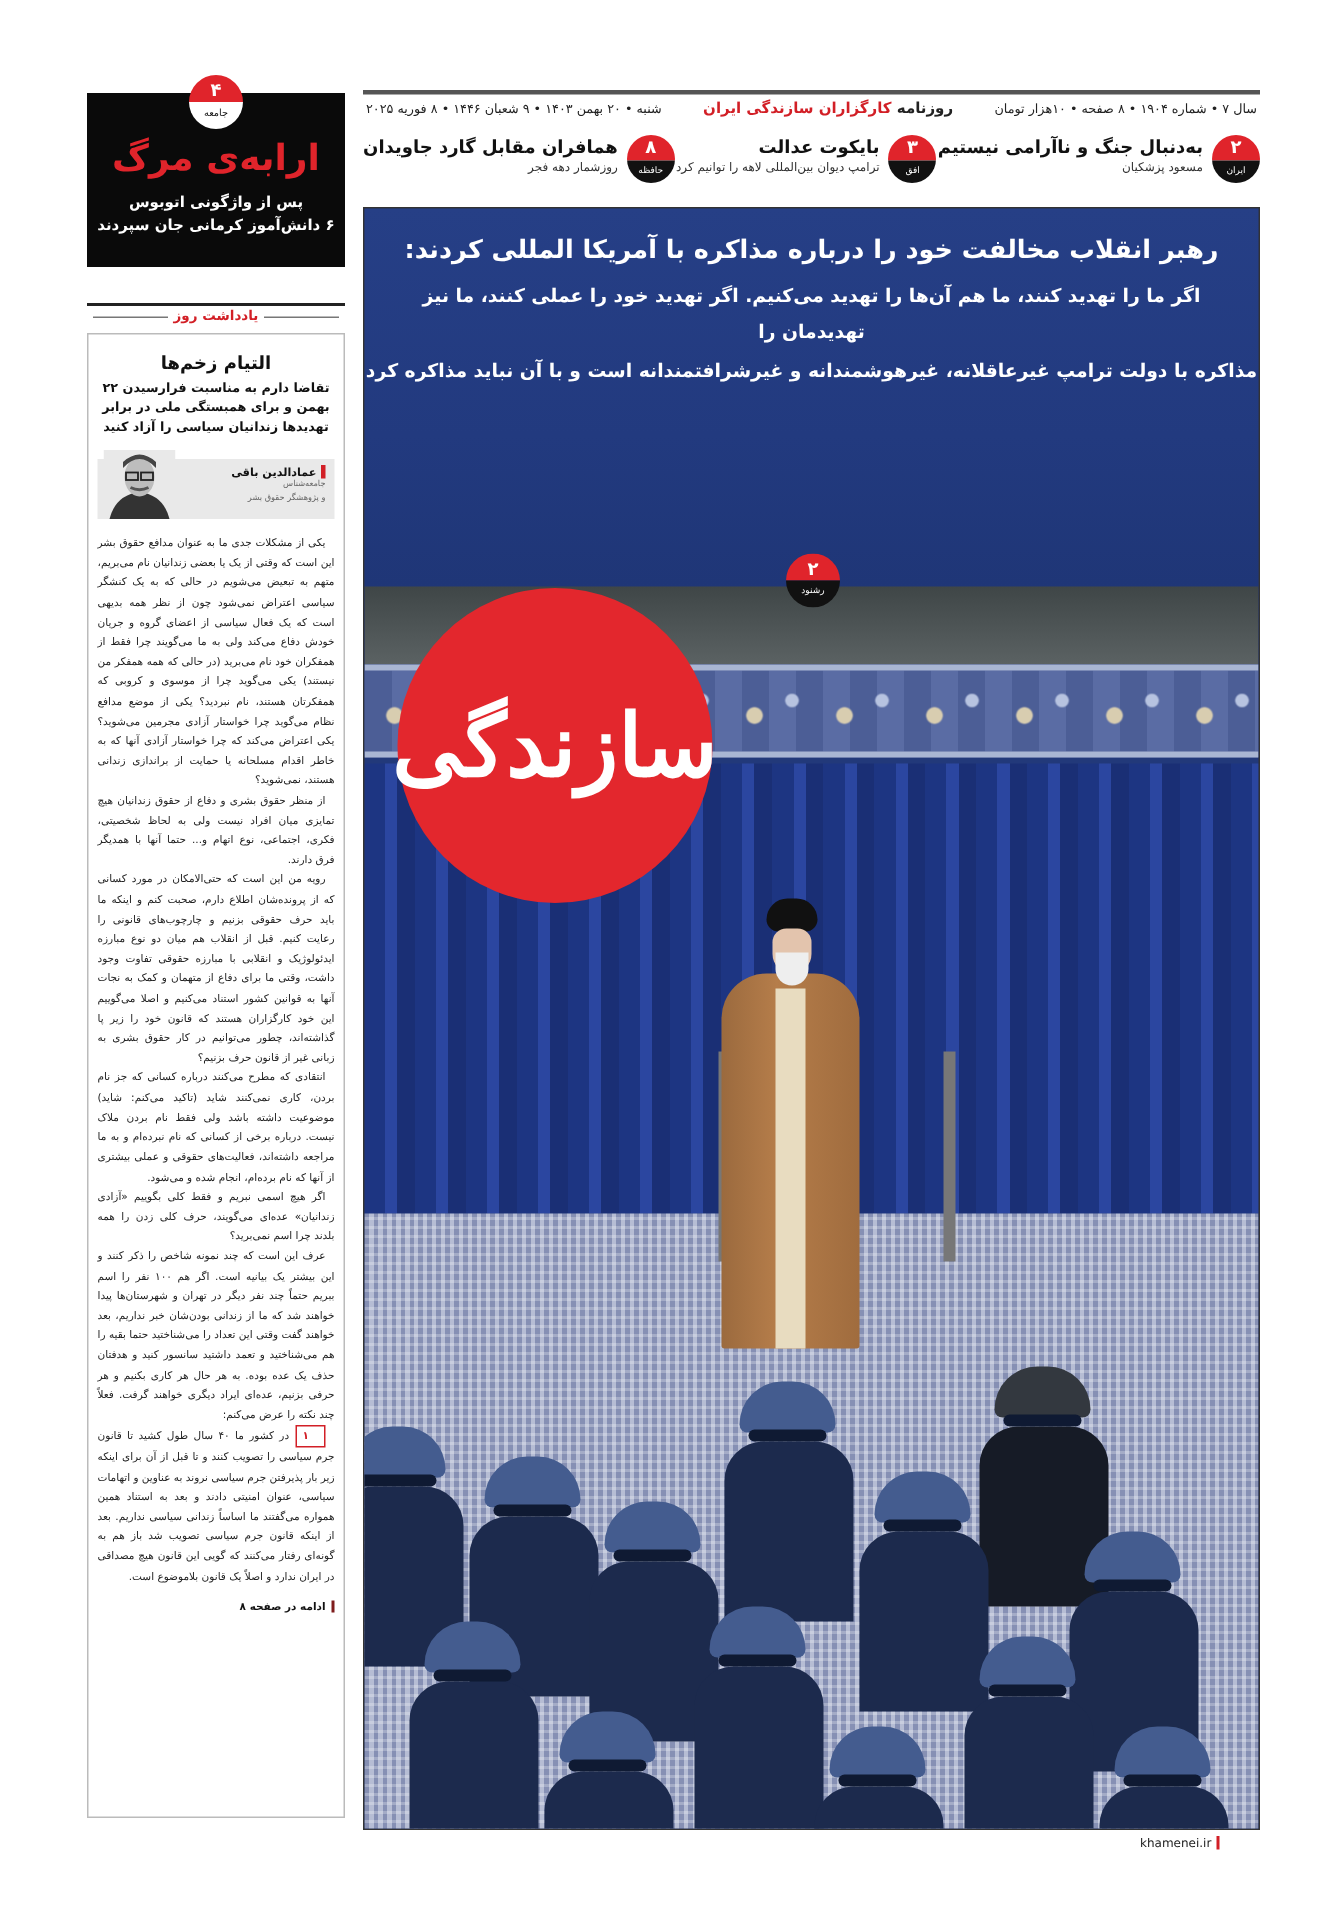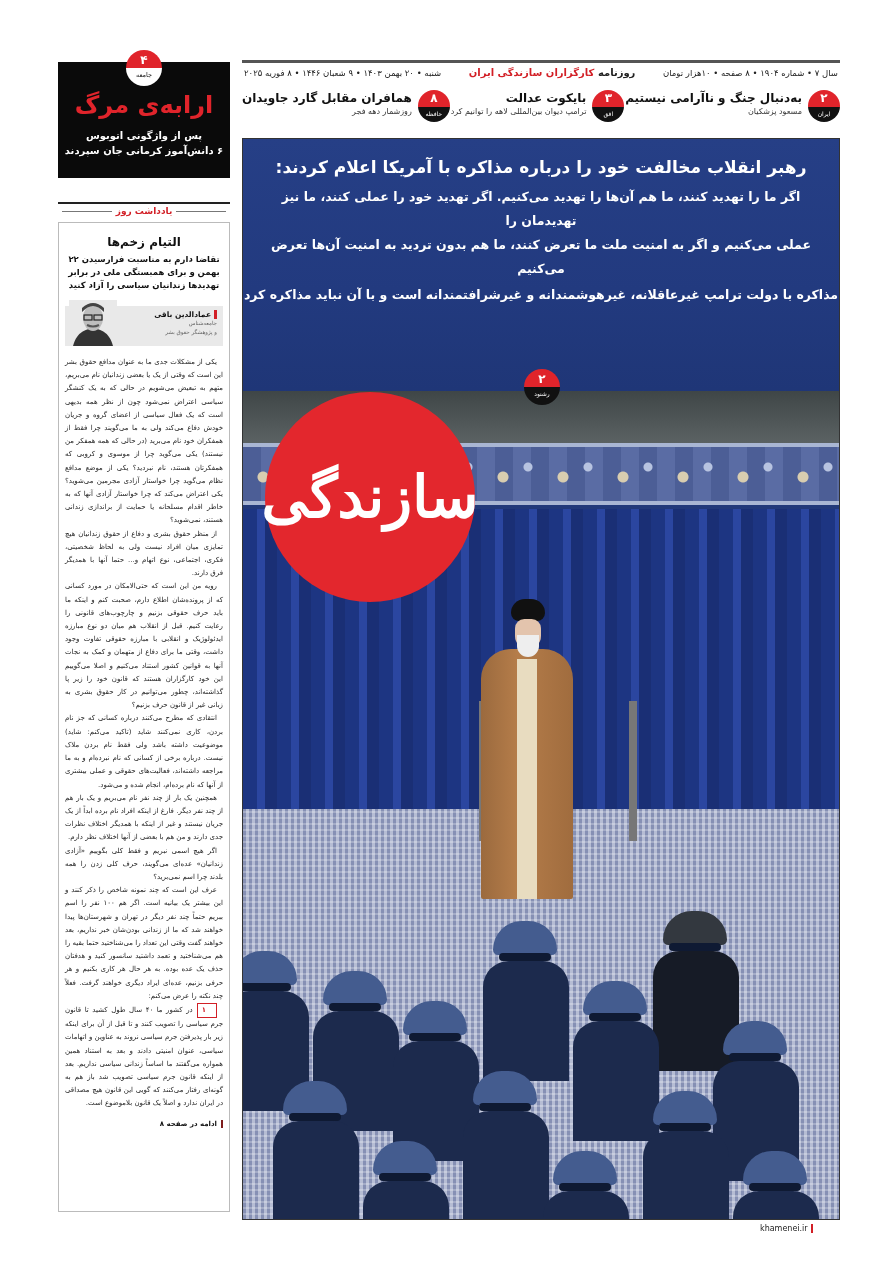--- a/index.html
+++ b/index.html
@@ -208,33 +208,31 @@
       <rect x="15" y="15" width="8" height="5" fill="none" stroke="#222" stroke-width="1.2"></rect>
       <rect x="25" y="15" width="8" height="5" fill="none" stroke="#222" stroke-width="1.2"></rect>
       <path d="M18 25 Q24 28 30 25" stroke="#555" stroke-width="2" fill="none"></path>
     </svg>
   </div>
   <div class="body-text">
     <p>یکی از مشکلات جدی ما به عنوان مدافع حقوق بشر این است که وقتی از یک یا بعضی زندانیان نام می‌بریم، متهم به تبعیض می‌شویم در حالی که به یک کنشگر سیاسی اعتراض نمی‌شود چون از نظر همه بدیهی است که یک فعال سیاسی از اعضای گروه و جریان خودش دفاع می‌کند ولی به ما می‌گویند چرا فقط از همفکران خود نام می‌برید (در حالی که همه همفکر من نیستند) یکی می‌گوید چرا از موسوی و کروبی که همفکرتان هستند، نام نبردید؟ یکی از موضع مدافع نظام می‌گوید چرا خواستار آزادی مجرمین می‌شوید؟ یکی اعتراض می‌کند که چرا خواستار آزادی آنها که به خاطر اقدام مسلحانه یا حمایت از براندازی زندانی هستند، نمی‌شوید؟</p>
     <p>از منظر حقوق بشری و دفاع از حقوق زندانیان هیچ تمایزی میان افراد نیست ولی به لحاظ شخصیتی، فکری، اجتماعی، نوع اتهام و... حتما آنها با همدیگر فرق دارند.</p>
     <p>رویه من این است که حتی‌الامکان در مورد کسانی که از پرونده‌شان اطلاع دارم، صحبت کنم و اینکه ما باید حرف حقوقی بزنیم و چارچوب‌های قانونی را رعایت کنیم. قبل از انقلاب هم میان دو نوع مبارزه ایدئولوژیک و انقلابی با مبارزه حقوقی تفاوت وجود داشت، وقتی ما برای دفاع از متهمان و کمک به نجات آنها به قوانین کشور استناد می‌کنیم و اصلا می‌گوییم این خود کارگزاران هستند که قانون خود را زیر پا گذاشته‌اند، چطور می‌توانیم در کار حقوق بشری به زبانی غیر از قانون حرف بزنیم؟</p>
     <p>انتقادی که مطرح می‌کنند درباره کسانی که جز نام بردن، کاری نمی‌کنند شاید (تاکید می‌کنم: شاید) موضوعیت داشته باشد ولی فقط نام بردن ملاک نیست. درباره برخی از کسانی که نام نبرده‌ام و به ما مراجعه داشته‌اند، فعالیت‌های حقوقی و عملی بیشتری از آنها که نام برده‌ام، انجام شده و می‌شود.</p>
-    <p>همچنین یک بار از چند نفر نام می‌بریم و یک بار هم از چند نفر دیگر. فارغ از اینکه افراد نام برده ابداً از یک جریان نیستند و غیر از اینکه با همدیگر اختلاف نظرات جدی دارند و من هم با بعضی از آنها اختلاف نظر دارم.</p>
     <p>اگر هیچ اسمی نبریم و فقط کلی بگوییم «آزادی زندانیان» عده‌ای می‌گویند، حرف کلی زدن را همه بلدند چرا اسم نمی‌برید؟</p>
     <p>عرف این است که چند نمونه شاخص را ذکر کنند و این بیشتر یک بیانیه است. اگر هم ۱۰۰ نفر را اسم ببریم حتماً چند نفر دیگر در تهران و شهرستان‌ها پیدا خواهند شد که ما از زندانی بودن‌شان خبر نداریم، بعد خواهند گفت وقتی این تعداد را می‌شناختید حتما بقیه را هم می‌شناختید و تعمد داشتید سانسور کنید و هدفتان حذف یک عده بوده. به هر حال هر کاری بکنیم و هر حرفی بزنیم، عده‌ای ایراد دیگری خواهند گرفت. فعلاً چند نکته را عرض می‌کنم:</p>
     <p><span class="point">۱</span><span>در کشور ما ۴۰ سال طول کشید تا قانون جرم سیاسی را تصویب کنند و تا قبل از آن برای اینکه زیر بار پذیرفتن جرم سیاسی نروند به عناوین و اتهامات سیاسی، عنوان امنیتی دادند و بعد به استناد همین همواره می‌گفتند ما اساساً زندانی سیاسی نداریم. بعد از اینکه قانون جرم سیاسی تصویب شد باز هم به گونه‌ای رفتار می‌کنند که گویی این قانون هیچ مصداقی در ایران ندارد و اصلاً یک قانون بلاموضوع است.</span></p>
   </div>
   <div class="cont">ادامه در صفحه ۸</div>
 </div>
 
 <div class="main-panel">
   <div class="blue-head">
-    <div class="kicker">رهبر انقلاب مخالفت خود را درباره مذاکره با آمریکا اعلام کردند:</div>
+    <div class="kicker">رهبر انقلاب مخالفت خود را درباره مذاکره با آمریکا المللی کردند:</div>
     <div class="quote">اگر ما را تهدید کنند، ما هم آن‌ها را تهدید می‌کنیم. اگر تهدید خود را عملی کنند، ما نیز تهدیدمان را</div>
-    <div class="quote" style="margin-top:0">عملی می‌کنیم و اگر به امنیت ملت ما تعرض کنند، ما هم بدون تردید به امنیت آن‌ها تعرض می‌کنیم</div>
     <div class="quote2">مذاکره با دولت ترامپ غیرعاقلانه، غیرهوشمندانه و غیرشرافتمندانه است و با آن نباید مذاکره کرد</div>
   </div>
 
   <div class="page-badge">
     <div class="num">۲</div>
     <div class="sec">رشنود</div>
   </div>
 
   <div class="photo">
     <div class="wall"></div>

